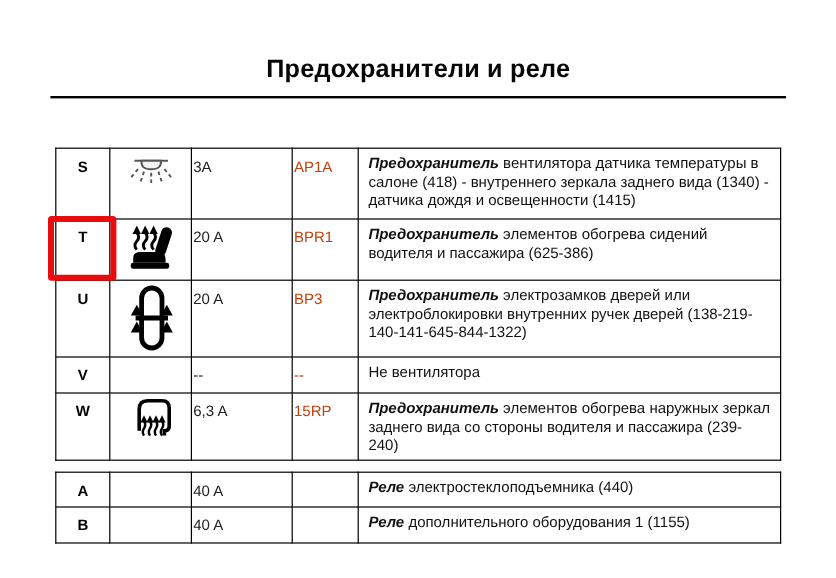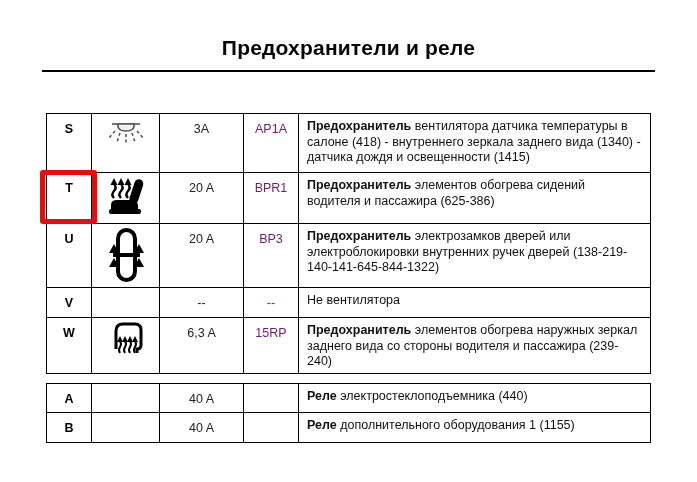--- a/index.html
+++ b/index.html
@@ -1,20 +1,20 @@
 <!DOCTYPE html>
 <html><head>
 <meta charset="utf-8">
 <style>
   html, body { margin:0; padding:0; background:#ffffff; }
   body {
     width:697px; height:482px; position:relative; overflow:hidden;
     font-family:"Liberation Sans", sans-serif; color:#000;
   }
-  .page { position:relative; width:697px; height:387px; }
+  .page { position:relative; width:697px; height:387px;margin-top:10px; }
 
   .title {
     margin:0; padding-top:36px; text-align:center;
     font-size:21px; font-weight:bold; letter-spacing:0.2px; color:#060606;
   }
   .rule {
     border:none; border-top:2px solid #000;
     width:613px; margin:10px 0 0 42px; height:0;
   }
 
@@ -24,24 +24,24 @@
     border-collapse:collapse; table-layout:fixed;
     margin-left:46px; width:604px;
   }
   table.relay { margin-top:9px; }
   .fr-table td {
     border:1px solid #000; vertical-align:top;
     font-size:12.5px; overflow:hidden;
   }
   .cell-letter { text-align:center; font-weight:bold; font-size:13px; padding-top:8px; }
   .cell-icon   { text-align:center; padding-top:3px; }
-  .cell-amp    { text-align:center; padding-top:8px; color:#222; }
-  .cell-code   { text-align:center; padding-top:8px; color:#701a75; }
+  .cell-amp    { padding-top:8px; color:#222; }
+  .cell-code   { text-align:left; padding-top:8px; color:#c2410c; }
   .cell-desc   { padding:5px 8px 3px 8px; line-height:15.5px; color:#111; }
-  .desc-lead   { font-weight:bold; }
+  .desc-lead   { font-weight:bold;font-style:italic; }
 
   .highlight-box {
     position:absolute; left:40px; top:57px; width:57px; height:54px;
     border:5px solid #e80c0c; border-radius:3px; box-sizing:border-box;
     pointer-events:none;
   }
 
   svg { display:inline-block; vertical-align:top; }
 </style>
 </head>

